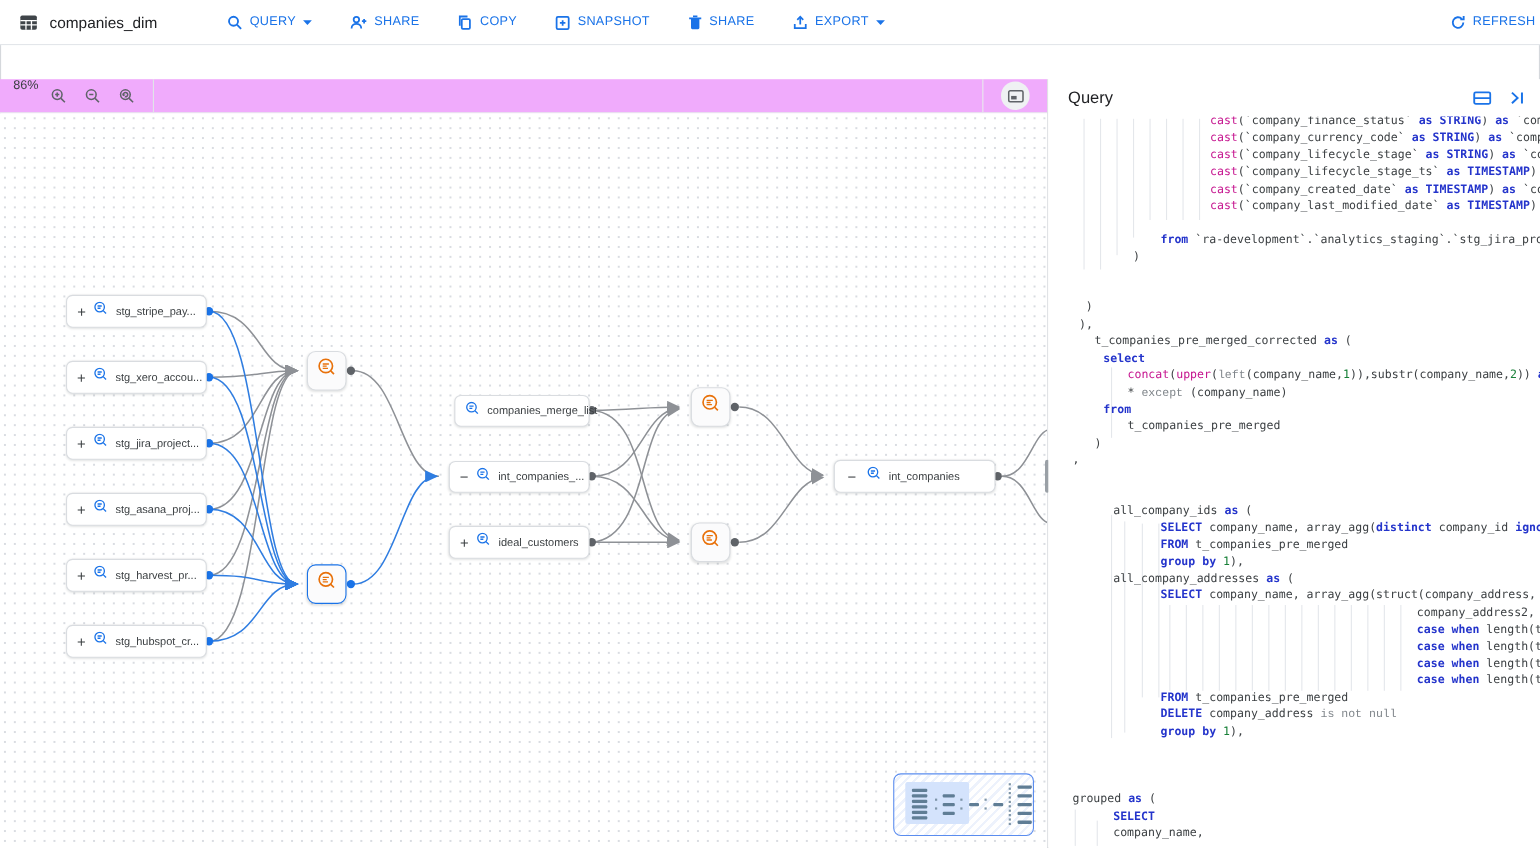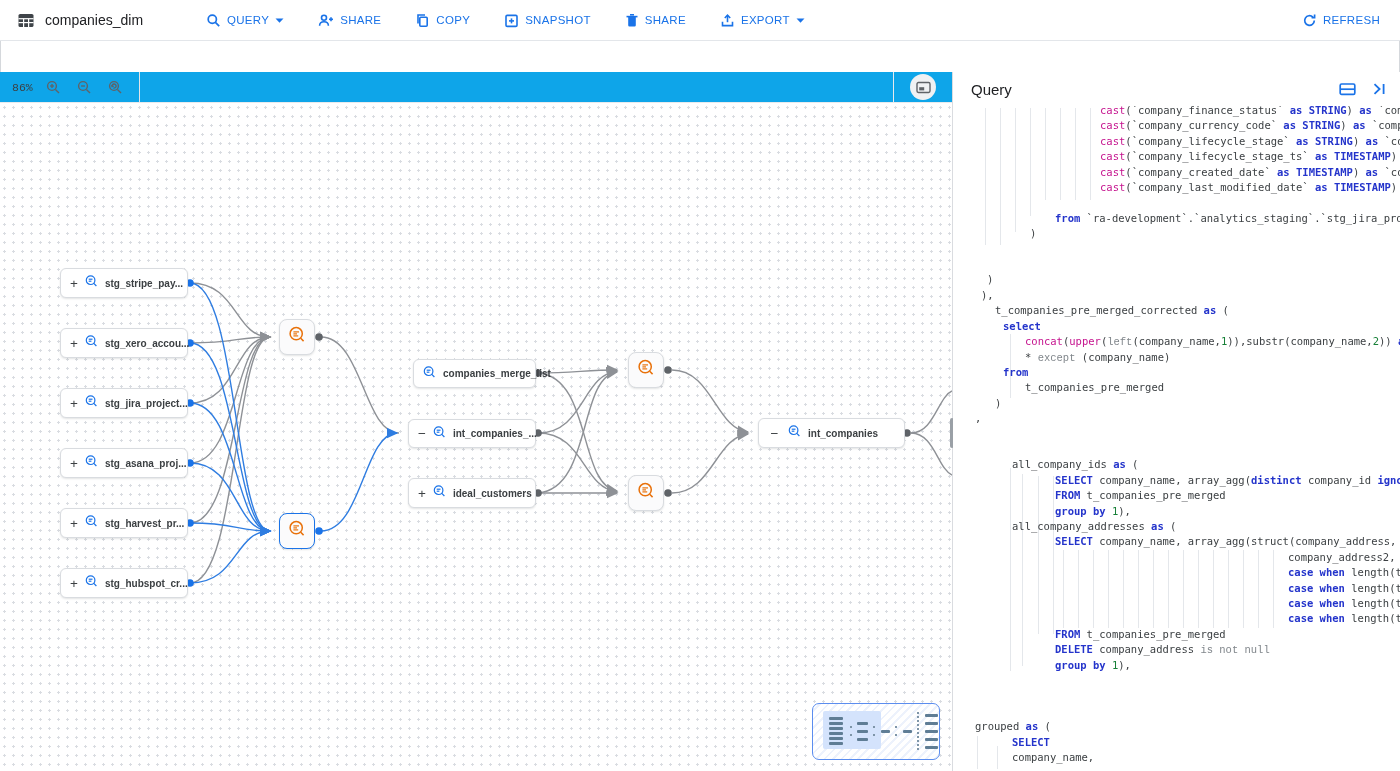--- a/index.html
+++ b/index.html
@@ -7,49 +7,49 @@
        font-family:"Liberation Sans","DejaVu Sans",sans-serif;box-shadow:inset 0 0 0 1px #d5d8dc;}
   
   .topbar{position:absolute;left:0;top:0;width:1400px;height:40px;background:#fff;
           border-bottom:1px solid #e3e6ea;display:flex;align-items:center;}
   .title-wrap{display:flex;align-items:center;gap:10px;padding-left:17px;width:175px;}
   .page-title{font-size:14px;font-weight:500;color:#202124;}
   .tb-actions{display:flex;align-items:center;gap:34px;margin-left:14px;}
   .tb-btn{display:flex;align-items:center;gap:6px;color:#1a73e8;font-size:11.5px;
           font-weight:500;letter-spacing:.3px;cursor:pointer;}
   .tb-btn svg{display:block;}
-  .refresh{margin-left:auto;margin-right:20px;}
+  .refresh{margin-left:auto;margin-right:4px;}
   
   .tabbar{position:absolute;left:0;top:40px;width:1400px;height:32px;background:#fff;
           border-bottom:1px solid #dadce0;display:flex;align-items:stretch;padding-left:18px;gap:44px;box-sizing:border-box;}
   .tab{font-size:11px;font-weight:500;letter-spacing:.5px;color:#5f6368;line-height:31px;
        position:relative;cursor:pointer;white-space:nowrap;}
   .tab.active{color:#1967d2;}
   .tab.active::after{content:"";position:absolute;left:-6px;right:-6px;bottom:0;height:3px;
        background:#1967d2;border-radius:3px 3px 0 0;}
   
-  .canvas-toolbar{position:absolute;left:0;top:72px;width:952px;height:31px;background:#0ea5e9;
-       border-bottom:1px solid #e8eaed;display:flex;align-items:center;box-sizing:border-box;font-family:Liberation Mono, monospace;}
+  .canvas-toolbar{position:absolute;left:0;top:72px;width:952px;height:31px;background:#f0abfc;
+       border-bottom:1px solid #e8eaed;display:flex;box-sizing:border-box;}
   .zoom-label{font-size:11.5px;color:#3c4043;margin-left:12px;width:32px;}
   .ct-icons{display:flex;align-items:center;gap:16px;margin-left:2px;}
   .ct-icon{cursor:pointer;display:flex;}
   .ct-divider{width:1px;height:30px;background:#e1e4e8;margin-left:16px;}
   .mm-toggle-wrap{margin-left:auto;width:58px;height:30px;border-left:1px solid #e8eaed;
        display:flex;align-items:center;justify-content:center;}
   .mm-toggle{width:26px;height:26px;border-radius:50%;background:#eff1f3;display:flex;
        align-items:center;justify-content:center;cursor:pointer;}
   
   .viewport{position:absolute;left:0;top:103px;width:952px;height:668px;overflow:hidden;background:#fff;
        background-image:radial-gradient(circle,#d9dce1 1px,rgba(0,0,0,0) 1.15px);background-size:9px 9px;}
   .edges{position:absolute;left:0;top:0;}
   .tnode{position:absolute;height:30px;background:#fff;border:1px solid #d9dce0;border-radius:6px;
        box-shadow:0 1px 2px rgba(60,64,67,.14);display:flex;align-items:center;padding:0 9px;gap:7px;
        box-sizing:border-box;cursor:pointer;}
   .tnode .expander{font-size:13.5px;color:#3c4043;width:13px;text-align:center;line-height:13px;cursor:pointer;}
-  .tnode .nlabel{font-size:10px;font-weight:700;color:#3c4043;white-space:nowrap;}
+  .tnode .nlabel{font-size:10px;font-weight:400;color:#3c4043;white-space:nowrap;}
   .qnode{position:absolute;width:36px;height:36px;background:#fbfbfc;border:1px solid #d9dce0;
        border-radius:8px;box-shadow:0 1px 2px rgba(60,64,67,.14);display:flex;align-items:center;
        justify-content:center;cursor:pointer;box-sizing:border-box;}
   .qnode.selected{border:1.6px solid #1a73e8;}
   
   .minimap{position:absolute;left:812px;top:600px;width:128px;height:57px;border:1.6px solid #5b8def;
        border-radius:7px;box-sizing:border-box;cursor:pointer;overflow:hidden;
        background:repeating-linear-gradient(135deg,#ffffff 0 4px,#edf2fc 4px 6px);}
   .mm-view{position:absolute;left:10px;top:7px;width:58px;height:38px;background:#d4e3fc;border-radius:2px;}
   .mm-bar{position:absolute;height:2.6px;border-radius:1px;background:#5f7d95;}

